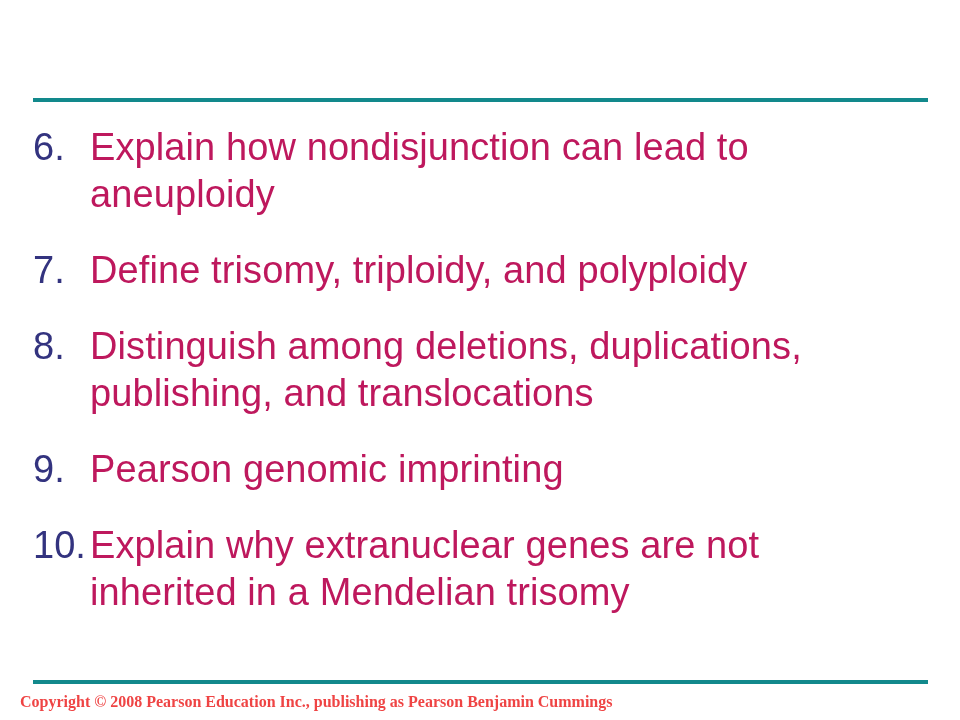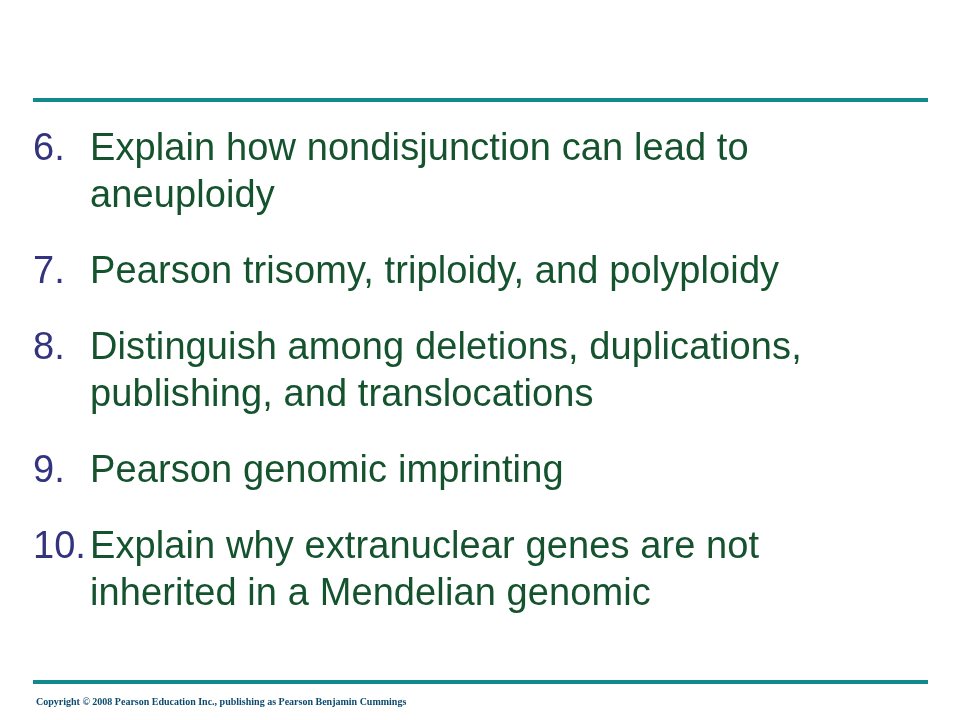--- a/index.html
+++ b/index.html
@@ -55,36 +55,36 @@
     width: 57px;
     color: #33337f;
     font-family: "Liberation Sans", sans-serif;
     font-size: 38px;
     line-height: 47px;
     font-weight: 400;
     white-space: nowrap;
   }
   .txt {
     flex: 1 1 auto;
-    color: #14532d;
+    color: #be185d;
     font-family: "Liberation Sans", sans-serif;
     font-size: 38px;
     line-height: 47px;
     font-weight: 400;
     letter-spacing: 0.1px;
   }
 
   
   .footer {
     position: absolute;
-    left: 36px;
+    left: 20px;
     top: 693px;
-    color: #0c4a6e;
+    color: #ef4444;
     font-family: "Liberation Serif", serif;
-    font-size: 10px;
+    font-size: 16px;
     font-weight: 700;
     line-height: 18px;
     white-space: nowrap;
   }
 </style>
 </head>
 <body>
 
 <div class="slide">
 
@@ -93,36 +93,36 @@
   <div class="content">
     <ol class="objectives">
 
       <li>
         <span class="num">6.</span>
         <span class="txt">Explain how nondisjunction can lead to aneuploidy</span>
       </li>
 
       <li>
         <span class="num">7.</span>
-        <span class="txt">Pearson trisomy, triploidy, and polyploidy</span>
+        <span class="txt">Define trisomy, triploidy, and polyploidy</span>
       </li>
 
       <li>
         <span class="num">8.</span>
         <span class="txt">Distinguish among deletions, duplications, publishing, and translocations</span>
       </li>
 
       <li>
         <span class="num">9.</span>
         <span class="txt">Pearson genomic imprinting</span>
       </li>
 
       <li>
         <span class="num">10.</span>
-        <span class="txt">Explain why extranuclear genes are not inherited in a Mendelian genomic</span>
+        <span class="txt">Explain why extranuclear genes are not inherited in a Mendelian trisomy</span>
       </li>
 
     </ol>
   </div>
 
   <div class="rule rule-bottom"></div>
 
   <div class="footer">Copyright © 2008 Pearson Education Inc., publishing  as Pearson Benjamin Cummings</div>
 
 </div>

